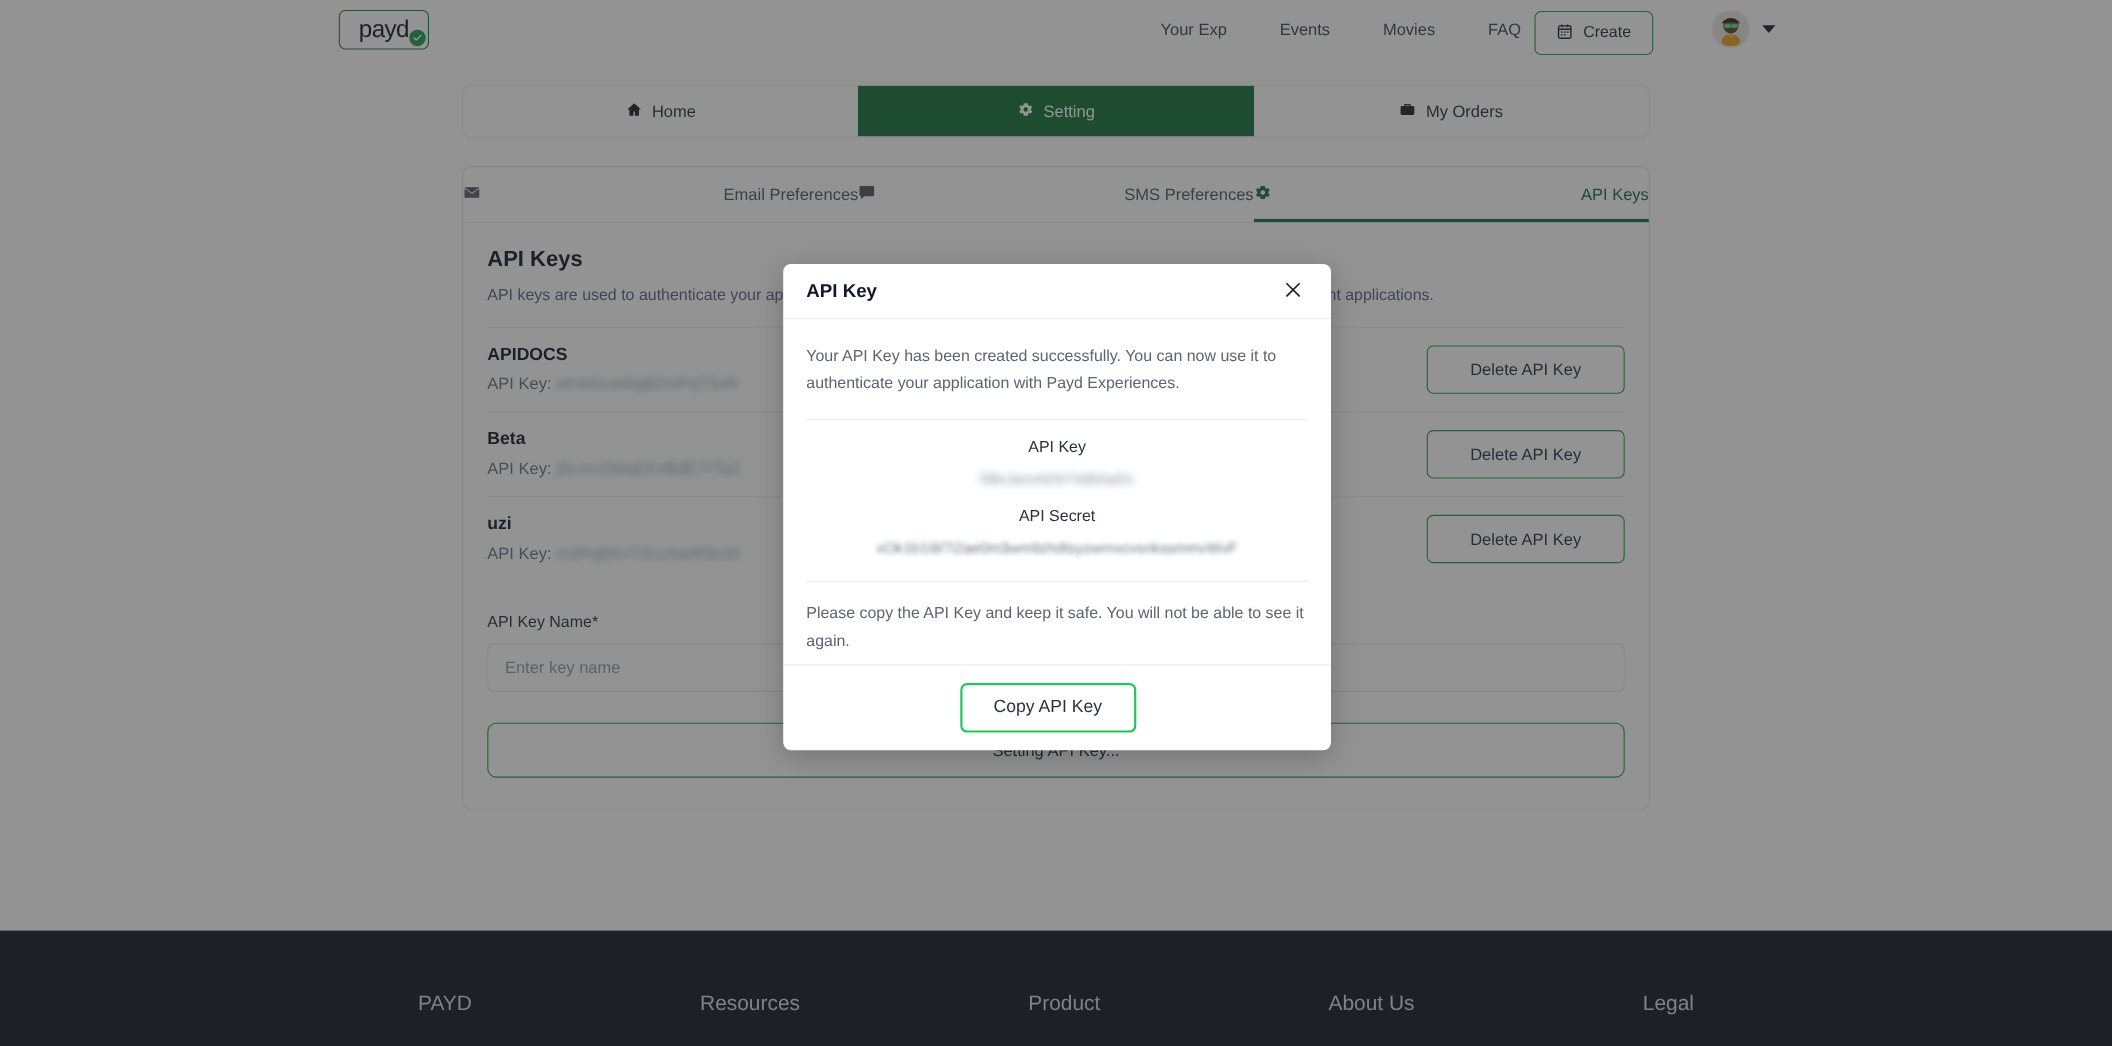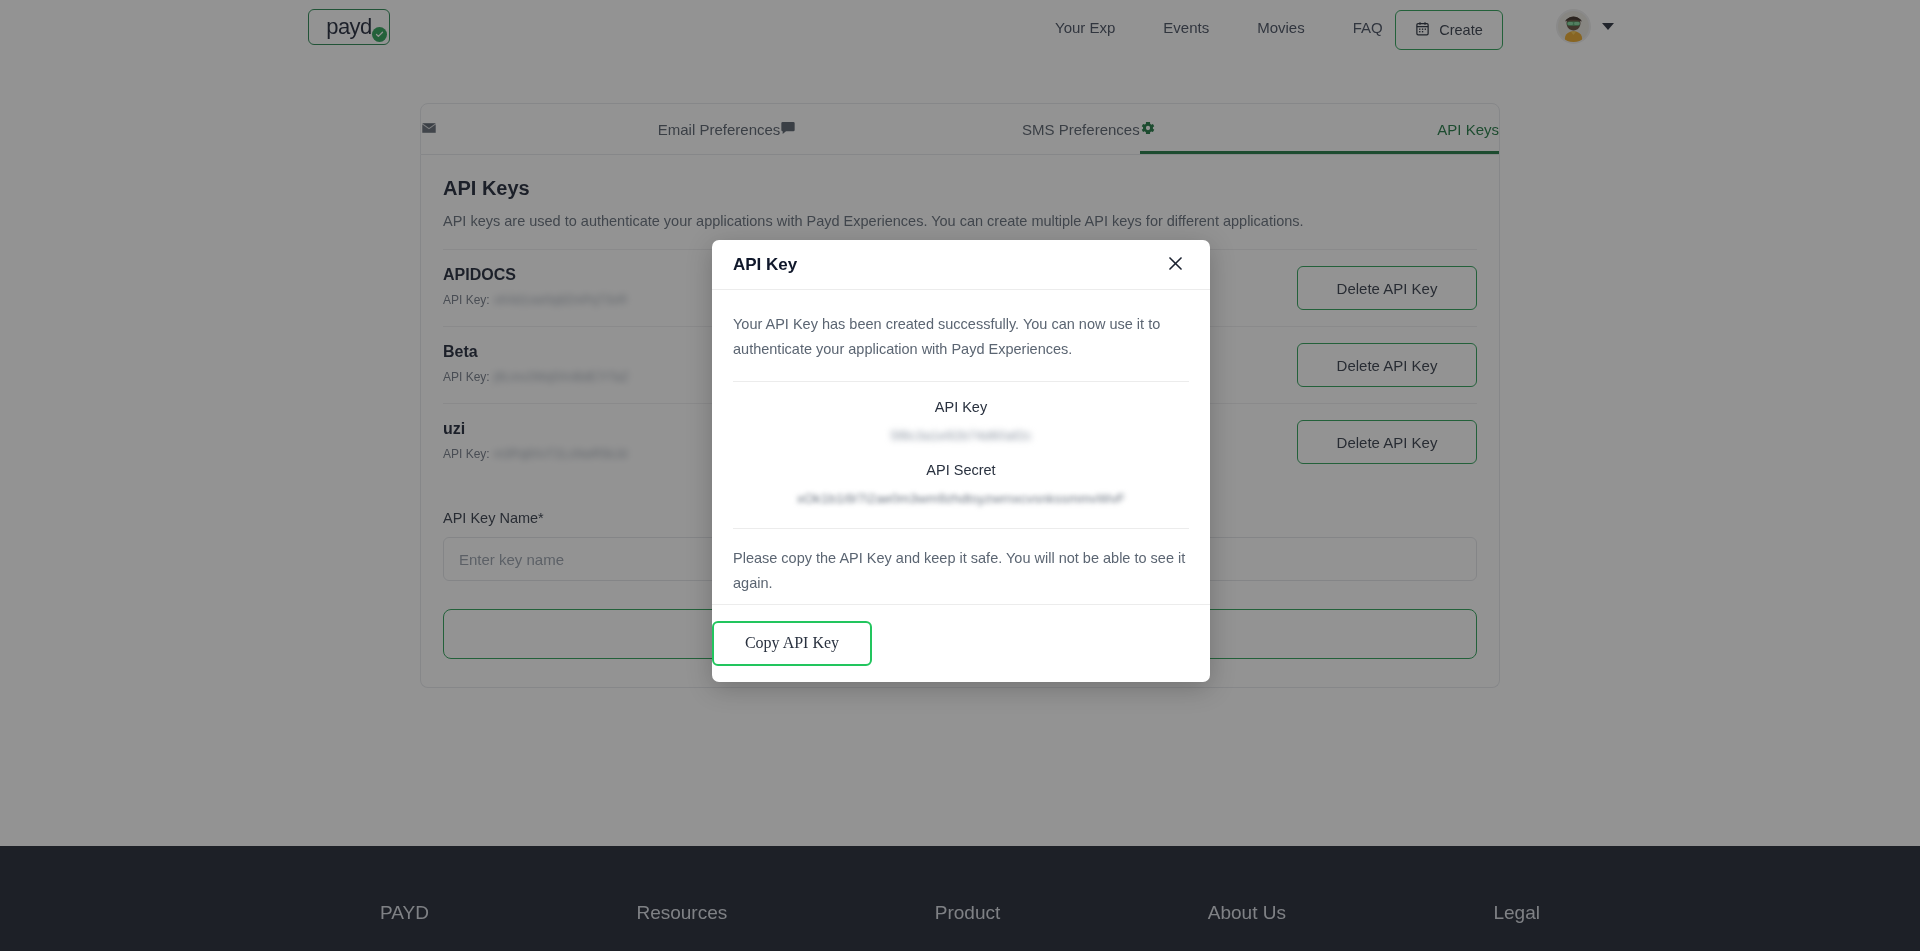--- a/index.html
+++ b/index.html
@@ -130,21 +130,21 @@
   .panel-title { font-size: 20px; color: #10182b; font-weight: 700; }
   .panel-sub { margin-top: 13px; font-size: 14.5px; color: #5b6572; }
 
   .keylist { margin-top: 20px; }
   .keyrow {
     border-top: 1px solid #ececef;
     padding: 16px 0 16px 0;
     display: flex; align-items: flex-start; justify-content: space-between;
   }
   .key-name { font-size: 16px; font-weight: 700; color: #10182b; }
-  .key-val { margin-top: 9px; font-size: 12px; color: #6b7380;
+  .key-val { margin-top: 9px; font-size: 15px; color: #6b7380;
              display: flex; align-items: center; gap: 4px; }
   .blurred {
     filter: blur(3.6px);
     color: #97a0ad;
     letter-spacing: 0.2px;
     user-select: none;
   }
   .del-btn {
     border: 1.5px solid #1f9a4d; border-radius: 6px; background: #fff;
     width: 180px; height: 44px; font-size: 15px; color: #29313f;
@@ -220,21 +220,21 @@
     font-size: 13.5px; color: #8b94a1;
     filter: blur(3.2px);
     white-space: nowrap; overflow: hidden;
     user-select: none;
   }
   .kv-value.secret { filter: blur(2.6px); color:#6d7682; }
 
   .modal-foot {
     border-top: 1px solid #ececec;
     padding: 16px 17px 16px 0;
-    display: flex; justify-content: flex-start; font-family: Liberation Serif, serif;
+    display: flex; justify-content: center;
   }
   .copy-btn {
     width: 160px; height: 45px;
     border: 2px solid #22c55e; border-radius: 6px;
     background: #fff; font-size: 16px; color: #29313f;
     cursor: pointer; font-family: inherit;
   }
 </style>
 </head>
 <body>
@@ -289,20 +289,46 @@
           <path d="M16.5 26.5h7L20 31z" fill="#f5c542"></path>
         </svg>
       </div>
       <span class="caret"></span>
     </div>
   </div>
 
   <div class="body-area">
     <div class="container">
 
+      <div class="maintabs">
+        <div class="maintab">
+          <span>
+            <svg viewBox="0 0 24 24" fill="#1b2230">
+                <path d="M12 3 2 12h3v9h6v-6h2v6h6v-9h3z"></path>
+              </svg>
+          </span>
+          <span>Home</span>
+        </div>
+        <div class="maintab active">
+          <span>
+            <svg viewBox="0 0 24 24" fill="#ffffff">
+                <path d="M19.4 13a7.6 7.6 0 0 0 0-2l2-1.6-2-3.4-2.4 1a7.5 7.5 0 0 0-1.7-1L15 3H9l-.3 2.9a7.5 7.5 0 0 0-1.7 1l-2.4-1-2 3.4L4.6 11a7.6 7.6 0 0 0 0 2l-2 1.6 2 3.4 2.4-1c.5.4 1.1.8 1.7 1L9 21h6l.3-2.9c.6-.3 1.2-.6 1.7-1l2.4 1 2-3.4zM12 15.2A3.2 3.2 0 1 1 15.2 12 3.2 3.2 0 0 1 12 15.2z"></path>
+              </svg>
+          </span>
+          <span>Setting</span>
+        </div>
+        <div class="maintab">
+          <span>
+            <svg viewBox="0 0 24 24" fill="#1b2230">
+                <path d="M9 4h6a2 2 0 0 1 2 2v1h3a2 2 0 0 1 2 2v9a2 2 0 0 1-2 2H4a2 2 0 0 1-2-2V9a2 2 0 0 1 2-2h3V6a2 2 0 0 1 2-2zm0 3h6V6H9z"></path>
+              </svg>
+          </span>
+          <span>My Orders</span>
+        </div>
+      </div>
 
       <div class="subtabs">
         <div class="subtab">
           <span>
             <svg viewBox="0 0 24 24" fill="#4d5663">
                 <path d="M2 5h20v14H2z" opacity=".25"></path>
                 <path d="M2 5h20l-10 7z"></path>
                 <path d="M2 6.8 12 14 22 6.8V19H2z" opacity=".9"></path>
               </svg>
           </span>

